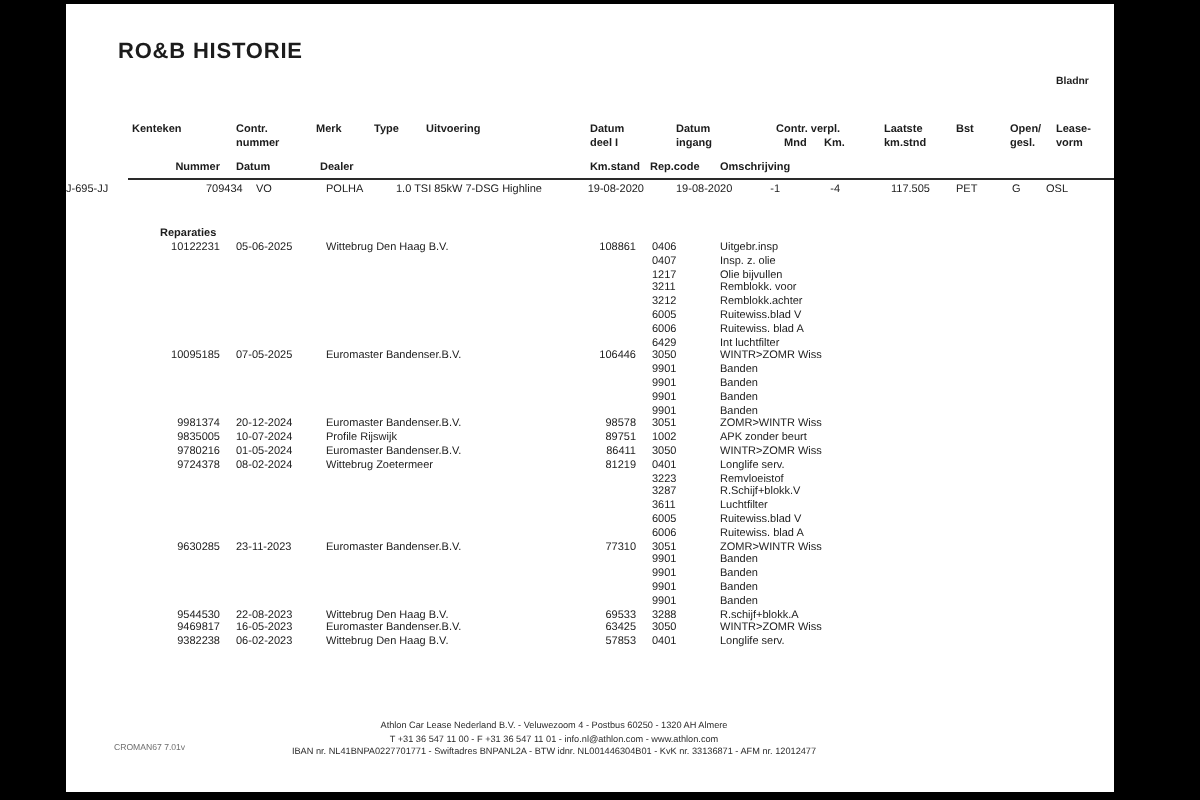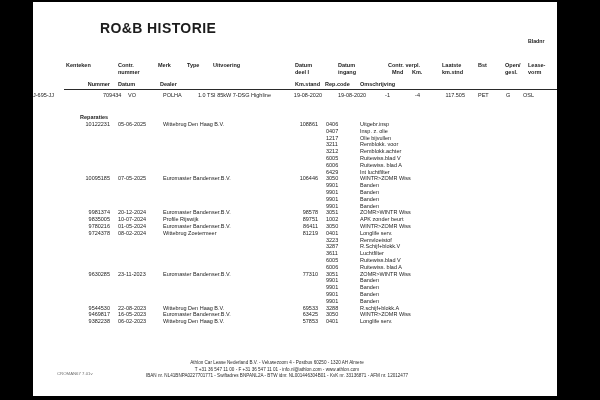--- a/index.html
+++ b/index.html
@@ -8,21 +8,21 @@
     background:#000;
     font-family:"Liberation Sans", sans-serif;
   }
   .page{
     position:absolute;left:33px;top:2px;width:524px;height:394px;
     background:#ffffff;color:#1c1c1c;
   }
   .abs{position:absolute;white-space:nowrap;}
   .b{font-weight:bold;}
   .h{font-size:5.5px;line-height:6.5px;}
-  .title{left:26px;top:18px;font-size:14px;font-weight:bold;letter-spacing:.4px;margin-left:41px;}
+  .title{left:26px;top:18px;font-size:11px;font-weight:bold;letter-spacing:.4px;}
   .bladnr{left:495px;top:36px;font-size:5.2px;font-weight:bold;}
 
   
   .r1a{top:60px;} .r1b{top:67px;}
   .x-kenteken{left:33px;} .x-contr{left:85px;} .x-merk{left:125px;} .x-type{left:154px;}
   .x-uitv{left:180px;} .x-datd{left:262px;} .x-dati{left:305px;} .x-cverpl{left:355px;}
   .x-mnd{left:359px;} .x-kmh{left:379px;} .x-laatste{left:409px;} .x-bst{left:445px;}
   .x-open{left:472px;} .x-lease{left:495px;}
 
   

